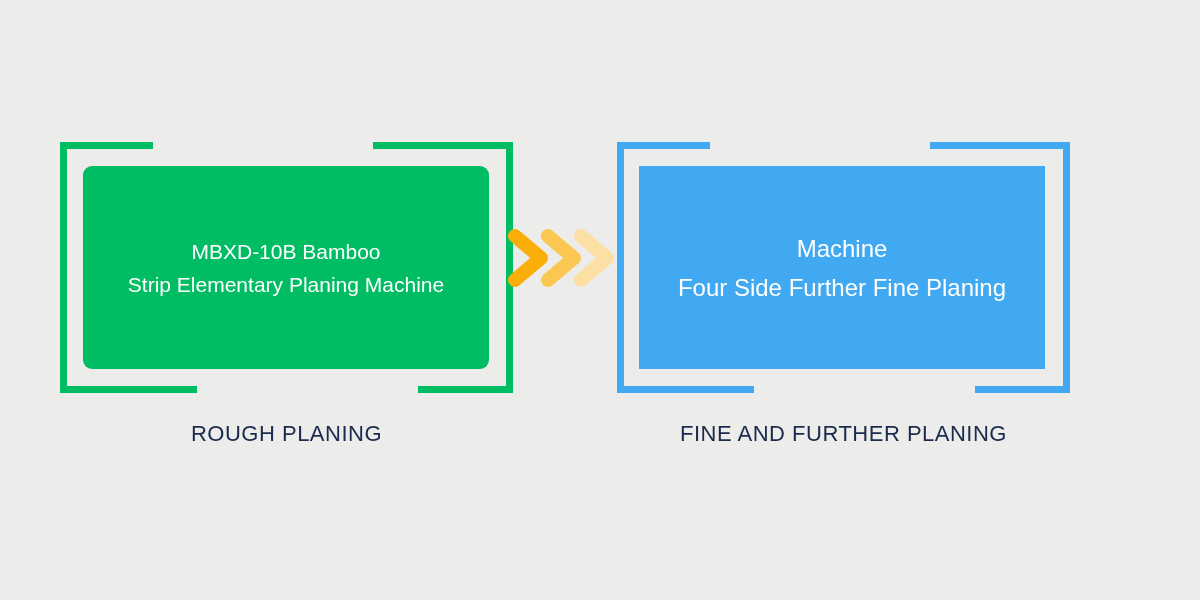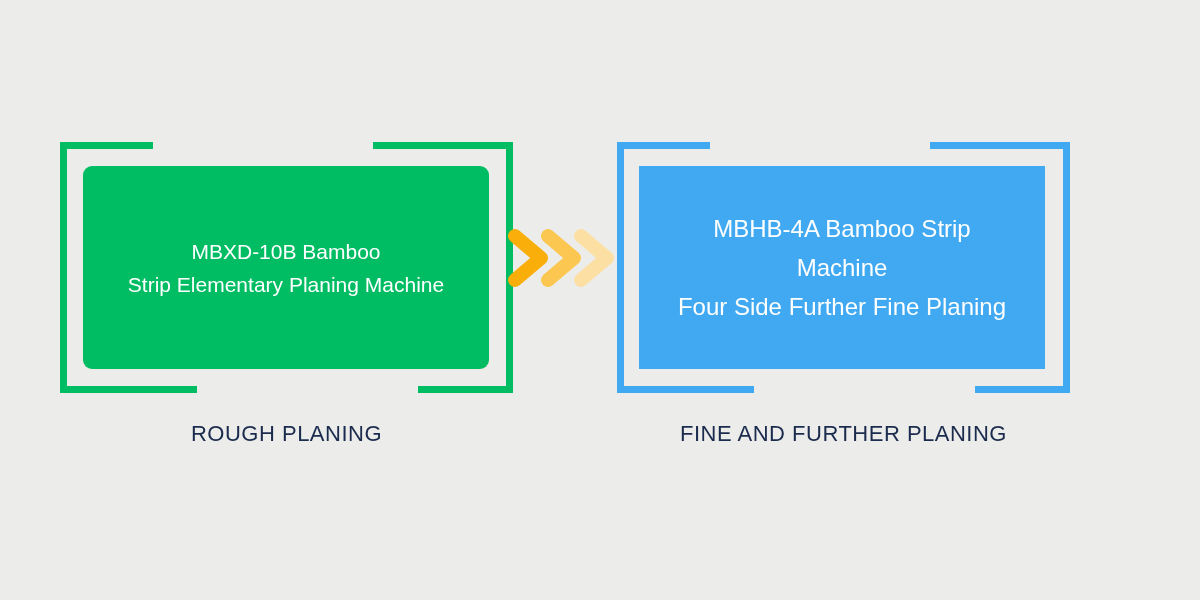--- a/index.html
+++ b/index.html
@@ -103,20 +103,19 @@
   <div class="frame right" style="--frame-color: #41A9F1;">
     <div class="frame-part fp-left-vert"></div>
     <div class="frame-part fp-top-left-arm"></div>
     <div class="frame-part fp-bottom-left-arm"></div>
     <div class="frame-part fp-right-vert"></div>
     <div class="frame-part fp-top-right-arm"></div>
     <div class="frame-part fp-bottom-right-arm"></div>
   </div>
 
   <div class="machine-box blue" style="background-color: rgb(65, 169, 241);">
-    <span>MBHB-4A Bamboo Strip</span>
     <span>Machine</span>
     <span>Four Side Further Fine Planing</span>
   </div>
 
   <div class="stage-label right" style="color: rgb(27, 43, 77);">FINE AND FURTHER PLANING</div>
 
 </div>
 
 </body></html>

